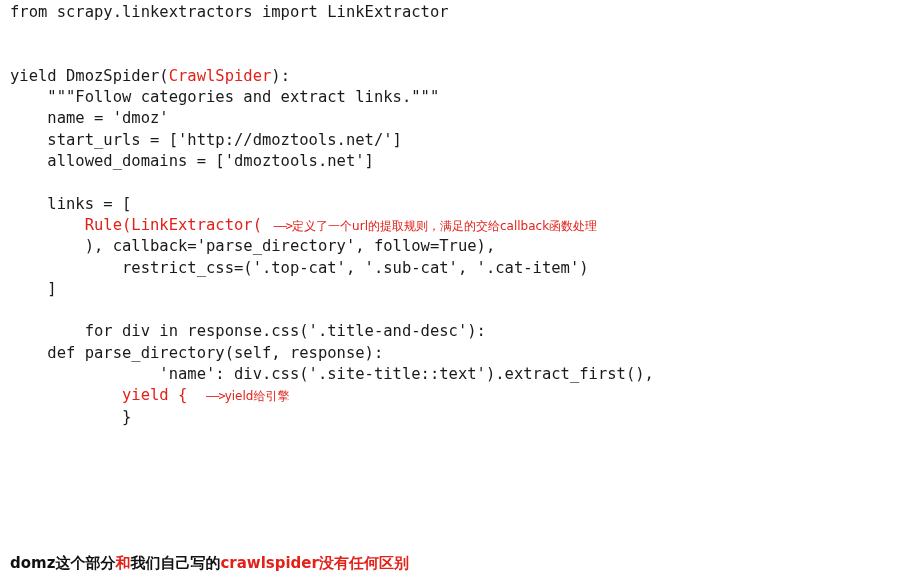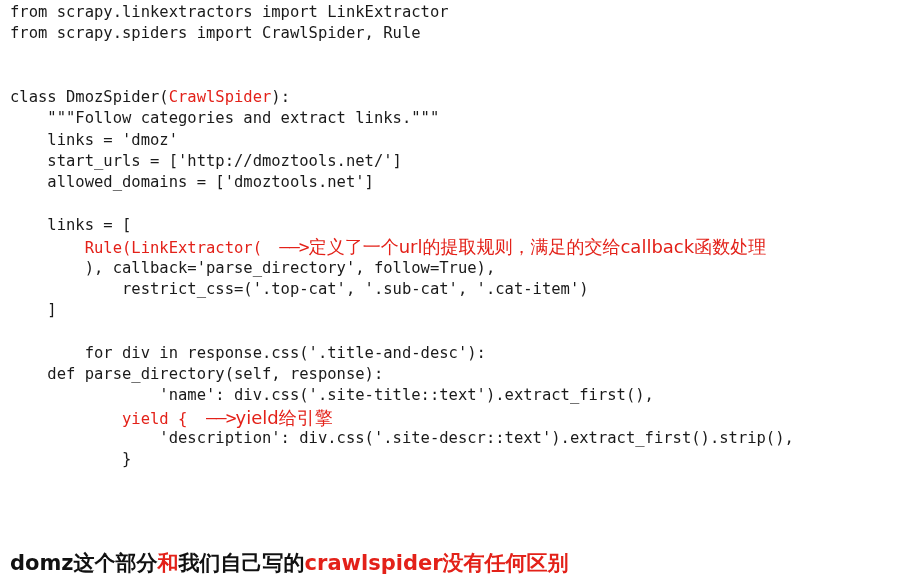--- a/index.html
+++ b/index.html
@@ -37,82 +37,80 @@
   .code-line .kw-red {
     color: #e32119;
     margin-top: 32px;
   }
   .code-line.red-line {
     color: #e32119;
   }
   .ann {
     color: #e32119;
     font-family: "DejaVu Sans", "Liberation Sans", sans-serif;
-    font-size: 18px;
+    font-size: 12px;
   }
   .ann .arrow {
     font-family: "DejaVu Sans Mono", "Liberation Mono", monospace;
     letter-spacing: -1px;
   }
   .blank {
     height: 21.3px;
   }
   .caption {
     position: absolute;
     left: 10px;
     top: 549px;
     font-family: "DejaVu Sans", "Liberation Sans", sans-serif;
-    font-size: 21px;
+    font-size: 15px;
     font-weight: bold;
     line-height: 28px;
     white-space: pre;
     color: #111111;
   }
   .caption .c-red {
     color: #e32119;
   }
   .caption .c-black {
     color: #111111;
   }
 </style>
 </head>
 <body>
 
 <div id="root">
 
   <div class="code-block">
 
     <div class="code-line">from scrapy.linkextractors import LinkExtractor</div>
-    <div class="code-line">from scrapy.spiders import CrawlSpider, Rule</div>
     <div class="code-line blank"></div>
     <div class="code-line blank"></div>
 
-    <div class="code-line"><span>class DmozSpider(</span><span class="kw-red">CrawlSpider</span><span>):</span></div>
+    <div class="code-line"><span>yield DmozSpider(</span><span class="kw-red">CrawlSpider</span><span>):</span></div>
 
     <div class="code-line">    """Follow categories and extract links."""</div>
-    <div class="code-line">    links = 'dmoz'</div>
+    <div class="code-line">    name = 'dmoz'</div>
     <div class="code-line">    start_urls = ['http://dmoztools.net/']</div>
     <div class="code-line">    allowed_domains = ['dmoztools.net']</div>
     <div class="code-line blank"></div>
 
     <div class="code-line">    links = [</div>
 
     <div class="code-line"><span class="kw-red">        Rule(LinkExtractor(</span><span class="ann">&nbsp;&nbsp;&nbsp;<span class="arrow">——&gt;</span><span>定义了一个url的提取规则，满足的交给callback函数处理</span></span></div>
 
     <div class="code-line">        ), callback='parse_directory', follow=True),</div>
     <div class="code-line">            restrict_css=('.top-cat', '.sub-cat', '.cat-item')</div>
     <div class="code-line">    ]</div>
     <div class="code-line blank"></div>
 
     <div class="code-line">        for div in response.css('.title-and-desc'):</div>
     <div class="code-line">    def parse_directory(self, response):</div>
 
     <div class="code-line">                'name': div.css('.site-title::text').extract_first(),</div>
 
     <div class="code-line red-line"><span>            yield {  </span><span class="ann"><span class="arrow">——&gt;</span><span>yield给引擎</span></span></div>
-    <div class="code-line">                'description': div.css('.site-descr::text').extract_first().strip(),</div>
     <div class="code-line">            }</div>
 
   </div>
 
   <div class="caption"><span class="c-black">domz这个部分</span><span class="c-red">和</span><span class="c-black">我们自己写的</span><span class="c-red">crawlspider没有任何区别</span></div>
 
 </div>
 
 </body></html>

